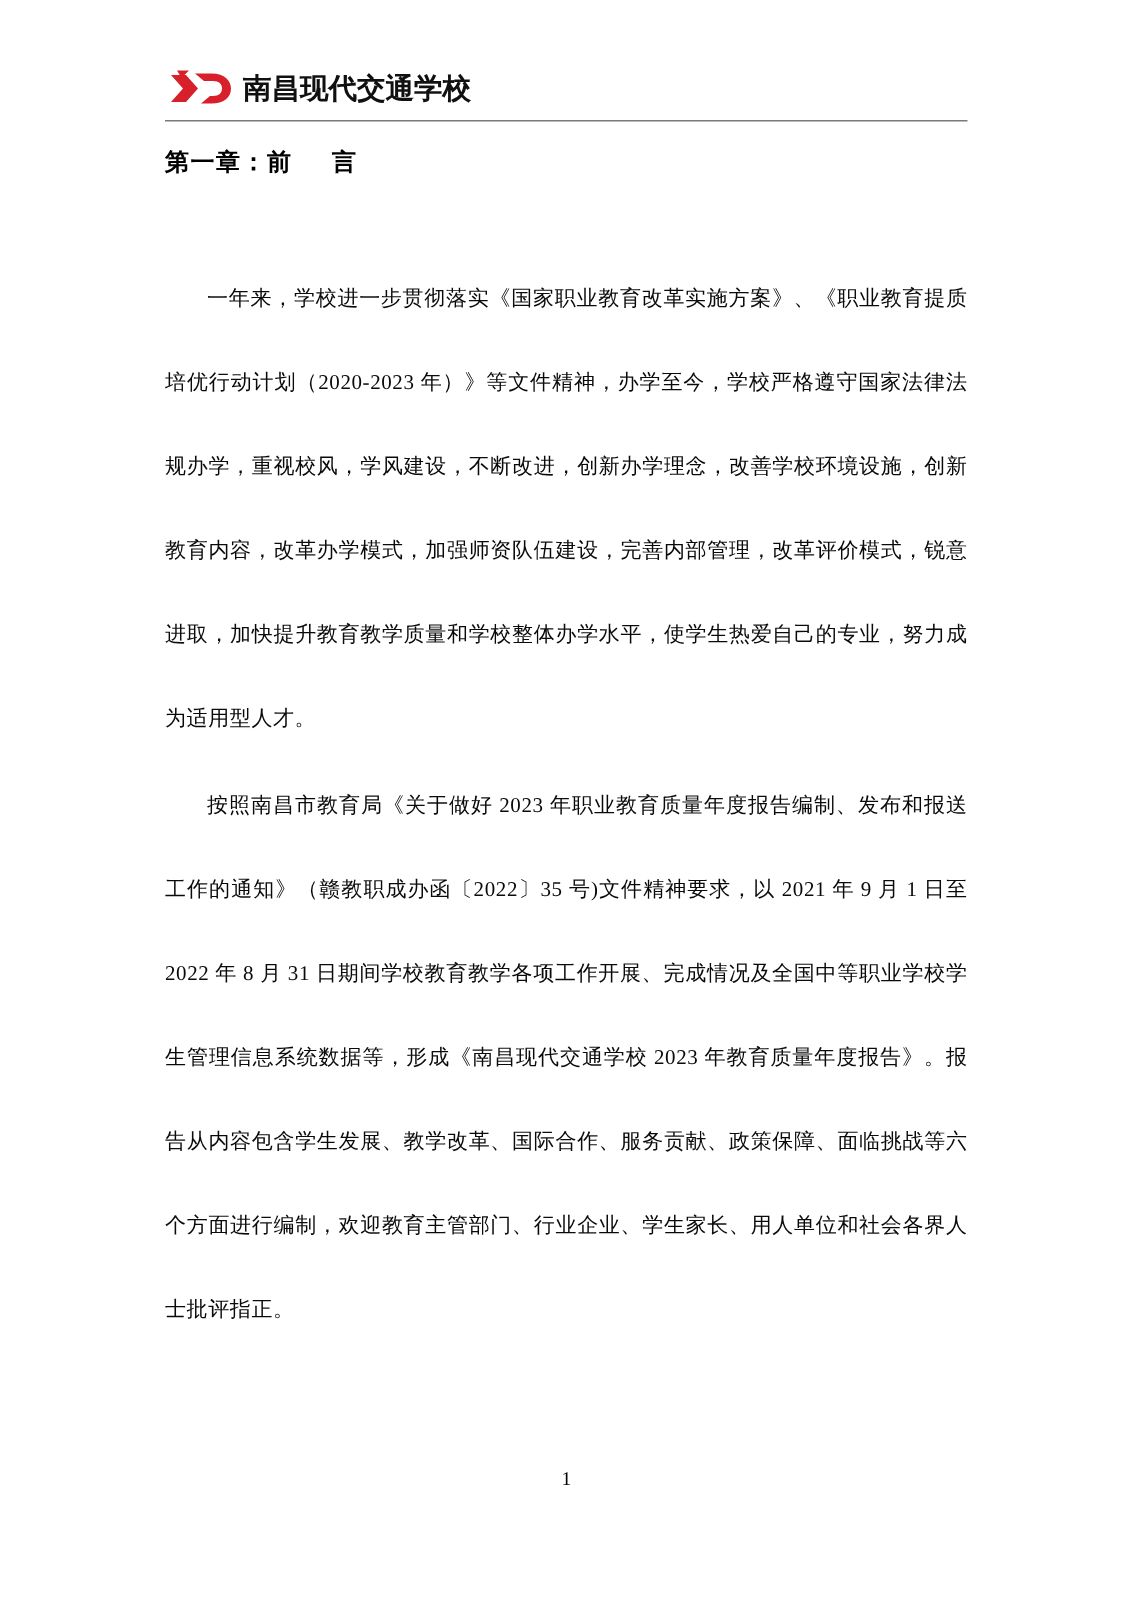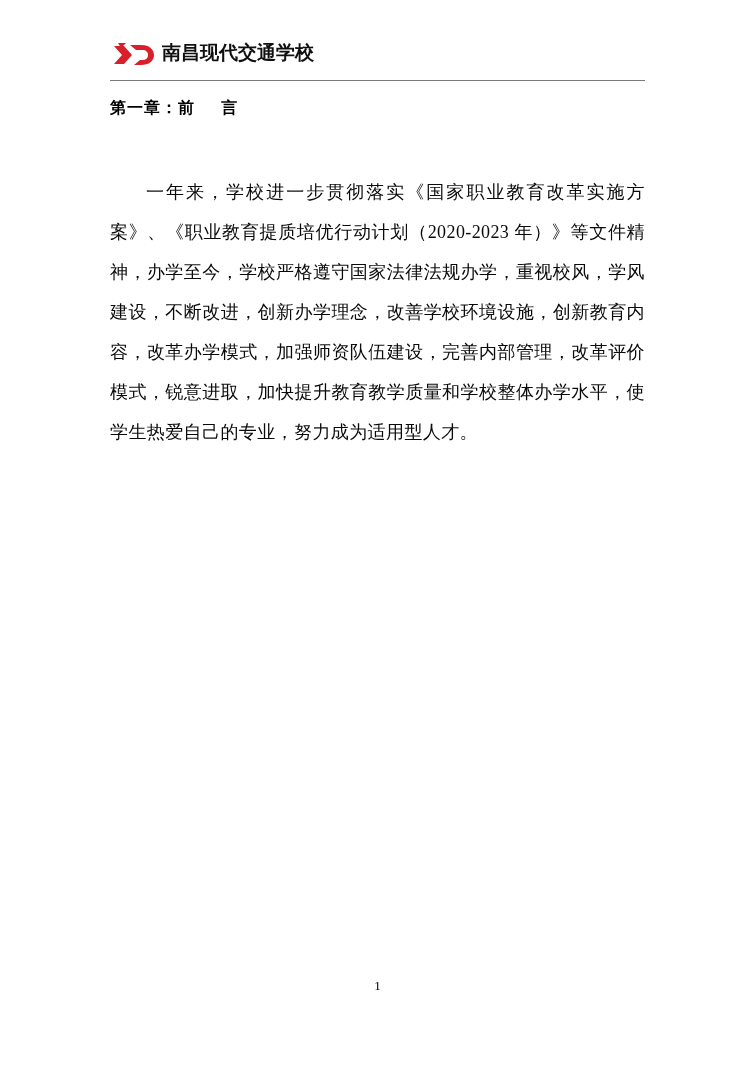--- a/index.html
+++ b/index.html
@@ -26,21 +26,21 @@
   
   .header {
     position: absolute;
     left: 110px;
     top: 40px;
     width: 535px;
     height: 42px;
   }
   .header-inner {
     display: flex;
-    align-items: flex-start;
+    align-items: center;
     height: 38px;
   }
   .logo-mark {
     position: relative;
     width: 46px;
     height: 30px;
     flex: 0 0 auto;
     display: flex;
     align-items: center;
     justify-content: center;
@@ -78,22 +78,22 @@
 
   
   .body-block {
     position: absolute;
     left: 110px;
     top: 172px;
     width: 535px;
   }
   p.para {
     margin: 0 0 0 0;
-    font-size: 18px;
-    line-height: 40px;
+    font-size: 14px;
+    line-height: 56px;
     text-align: justify;
     text-justify: inter-ideograph;
     text-indent: 2em;
     letter-spacing: 0.4px;
     color: #0a0a0a;
   }
   p.para + p.para {
     margin-top: 2px;
   }
 
@@ -125,17 +125,18 @@
       </span>
       <span class="logo-text">南昌现代交通学校</span>
     </div>
     <div class="header-rule"></div>
   </div>
 
   <div class="chapter-title">第一章：前    言</div>
 
   <div class="body-block">
     <p class="para">一年来，学校进一步贯彻落实《国家职业教育改革实施方案》、《职业教育提质培优行动计划（2020-2023 年）》等文件精神，办学至今，学校严格遵守国家法律法规办学，重视校风，学风建设，不断改进，创新办学理念，改善学校环境设施，创新教育内容，改革办学模式，加强师资队伍建设，完善内部管理，改革评价模式，锐意进取，加快提升教育教学质量和学校整体办学水平，使学生热爱自己的专业，努力成为适用型人才。</p>
+    <p class="para">按照南昌市教育局《关于做好 2023 年职业教育质量年度报告编制、发布和报送工作的通知》（赣教职成办函〔2022〕35 号)文件精神要求，以 2021 年 9 月 1 日至 2022 年 8 月 31 日期间学校教育教学各项工作开展、完成情况及全国中等职业学校学生管理信息系统数据等，形成《南昌现代交通学校 2023 年教育质量年度报告》。报告从内容包含学生发展、教学改革、国际合作、服务贡献、政策保障、面临挑战等六个方面进行编制，欢迎教育主管部门、行业企业、学生家长、用人单位和社会各界人士批评指正。</p>
   </div>
 
   <div class="page-number">1</div>
 
 </div>
 
 </body></html>

